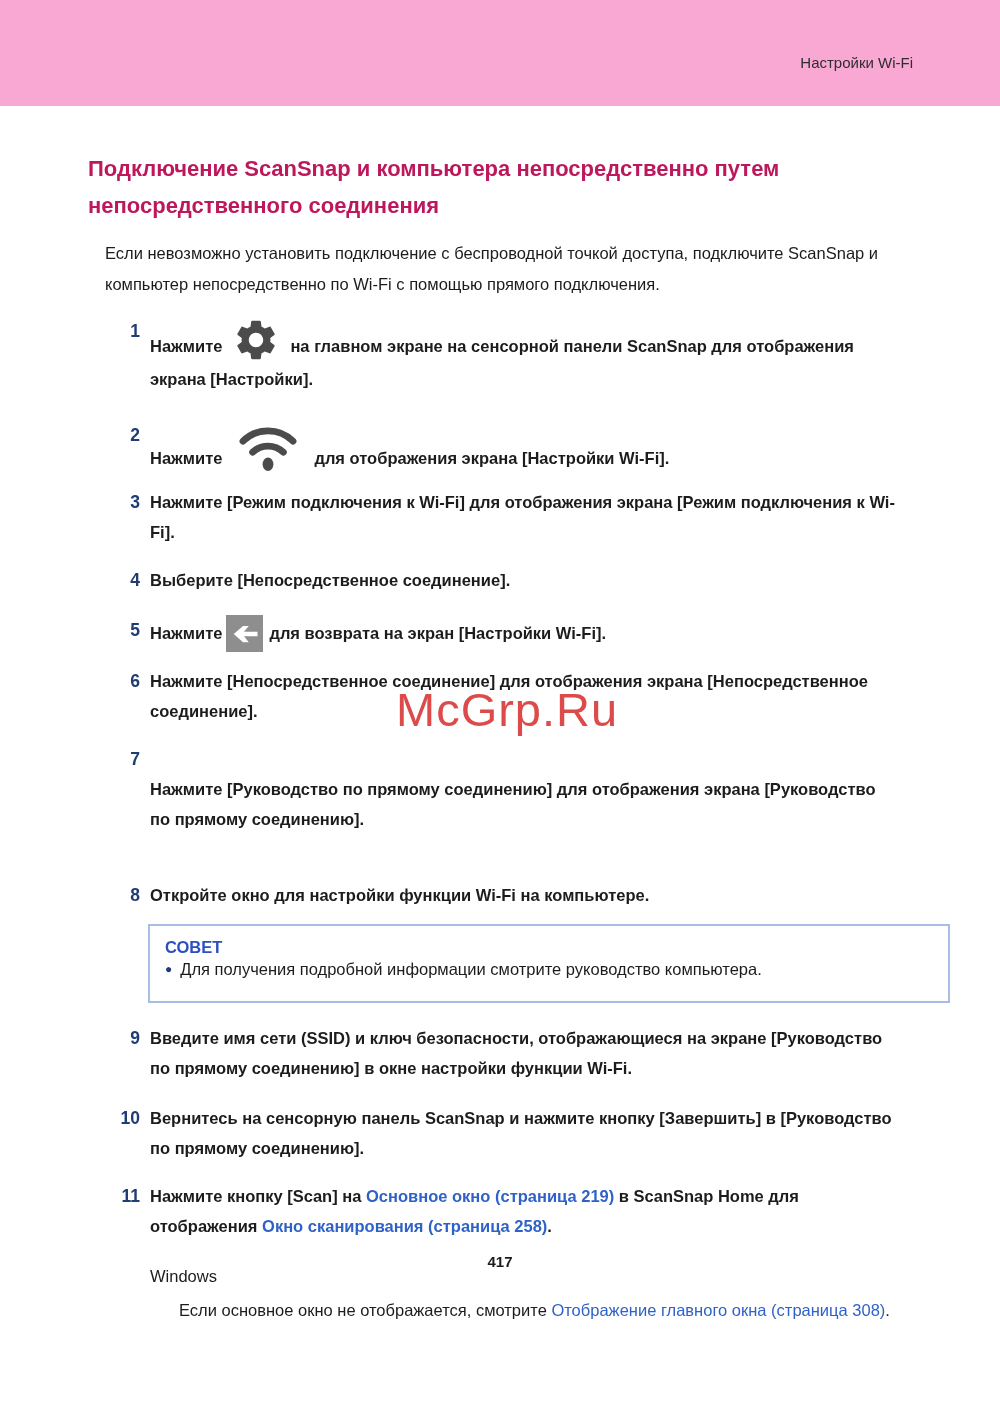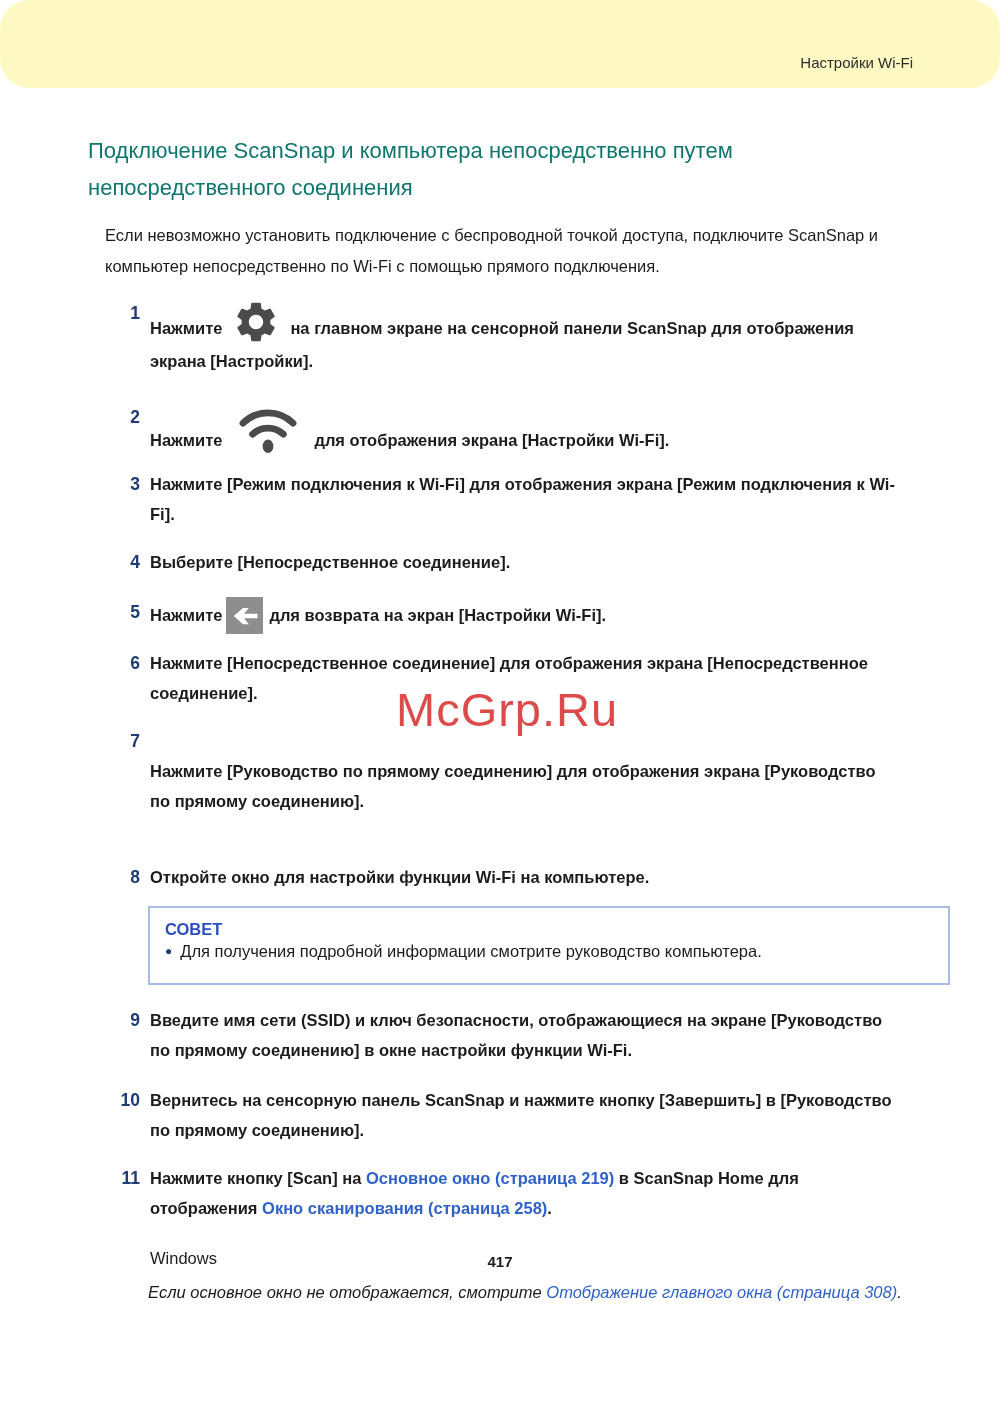--- a/index.html
+++ b/index.html
@@ -6,38 +6,37 @@
   html, body { width: 1000px; }
   body {
     height: 1414px;
     background: #ffffff;
     font-family: "Liberation Sans", "DejaVu Sans", sans-serif;
     color: #1c1c1c;
     position: relative;
     overflow: hidden;
   }
   .header-band {
-    height: 88px;
-    background: #fef9c3;
+    height: 106px;
+    background: #f9a8d4;
     position: relative;
-    border-radius: 29px;
   }
   .header-label {
     position: absolute;
     right: 87px;
     top: 54px;
     font-size: 15px;
     color: #2e2e2e;
   }
   .content { padding: 0 50px 0 88px; }
   .page-title {
     margin-top: 44px;
-    color: #0f766e;
+    color: #be185d;
     font-size: 22px;
-    font-weight: normal;
+    font-weight: bold;
     line-height: 37px;
     white-space: pre-line;
   }
   .intro {
     margin: 14px 0 0 17px;
     font-size: 16.5px;
     line-height: 31px;
     white-space: pre-line;
   }
   .steps { margin-top: 16px; }
@@ -100,24 +99,23 @@
   }
   .tip-line { margin-top: 0; font-size: 16.5px; line-height: 24px; }
   .tip-bullet { color: #1f3c74; font-size: 12px; vertical-align: 2px; margin-right: 8px; }
   .windows-heading {
     margin: 4px 0 0 62px;
     font-size: 16.5px;
     font-weight: normal;
     line-height: 30px;
   }
   .windows-note {
-    margin: 4px 0 0 60px;
-    font-size: 16.5px;
-    line-height: 30px;
-    font-style: italic;
+    margin: 4px 0 0 91px;
+    font-size: 16.5px;
+    line-height: 30px;
   }
   .doc-link { color: #2f62c8; text-decoration: none; cursor: pointer; }
   .watermark {
     position: absolute;
     left: 396px;
     top: 682px;
     font-size: 47px;
     font-weight: 500;
     letter-spacing: 1px;
     color: #d7312f;

